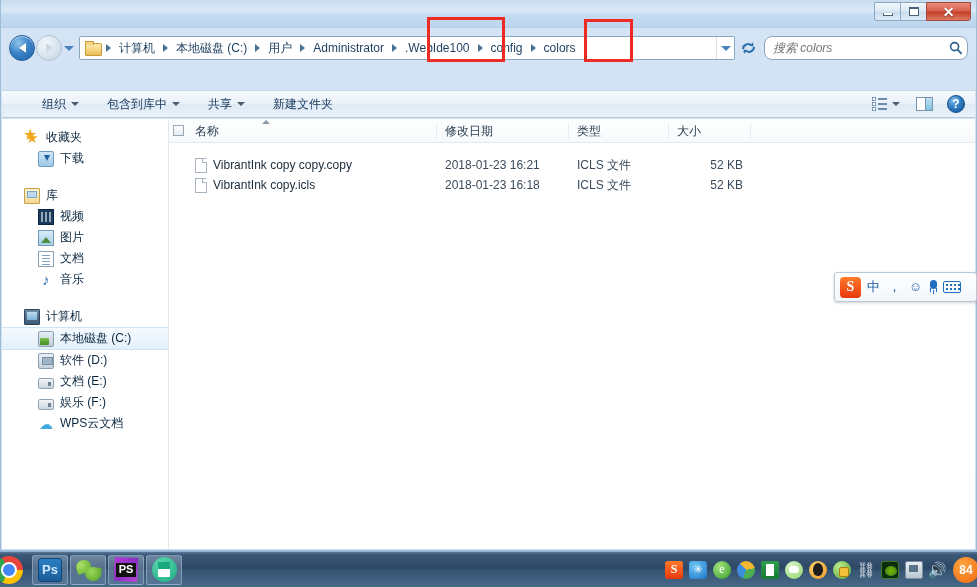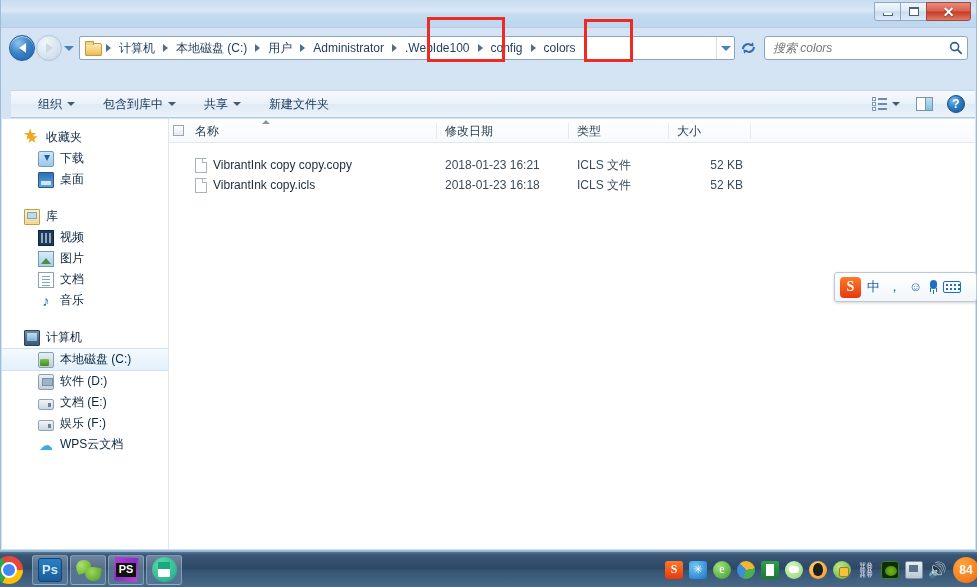--- a/index.html
+++ b/index.html
@@ -129,43 +129,43 @@
     display: flex; align-items: center; justify-content: center;
     border-left: 1px solid #d4e0ea;
   }
   .refresh {
     width: 24px; height: 24px; flex: 0 0 auto; margin-left: 1px;
     display: flex; align-items: center; justify-content: center;
     border: 1px solid transparent;
   }
   .searchbox {
     width: 204px; height: 24px; flex: 0 0 auto; margin-left: 4px;
-    background: #fff; border: 1px solid #8ba7c0; border-radius: 3px;
+    background: #fff; border: 1px solid #8ba7c0; border-radius: 8px;
     display: flex; align-items: center; padding: 0 4px 0 8px;
   }
   .searchbox input {
     flex: 1 1 auto; border: none; outline: none;
     font-family: "Liberation Sans", sans-serif; font-size: 12px;
     font-style: italic; color: #6b7785; background: transparent;
   }
 
   
   .menubar {
     position: absolute; left: 0; top: 68px; right: 0; height: 22px;
     display: flex; align-items: center; padding-left: 14px;
   }
   .menuitem { padding: 2px 9px; color: #0b2a49; font-size: 12px; cursor: default;}
 
   
   .cmdbar {
-    position: absolute; left: 10px; top: 90px; right: 1px; height: 28px;
+    position: absolute; left: 1px; top: 90px; right: 1px; height: 28px;
     background: linear-gradient(to bottom, #f6fafd 0%, #e9f1f9 49%, #dfeaf5 51%, #eaf2fa 100%);
     border-top: 1px solid #c2d7e8;
     border-bottom: 1px solid #b4cadd;
-    display: flex; align-items: center; padding-left: 19px;
+    display: flex; align-items: center; padding-left: 32px;
   }
   .cmditem {
     display: flex; align-items: center; gap: 5px;
     padding: 3px 8px; color: #15365a; font-size: 12px; cursor: default;
     margin-right: 12px;
   }
   .caret { width: 0; height: 0; border-left: 4px solid transparent; border-right: 4px solid transparent; border-top: 4px solid #4a5a6a; }
   .cmdright { margin-left: auto; display: flex; align-items: center; padding-right: 10px; gap: 4px;}
 
   .viewico {
@@ -596,24 +596,20 @@
 
       <div class="navgroup">
         <div class="navrow root">
           <span class="ic ic-star">★</span>
           <span>收藏夹</span>
         </div>
         <div class="navrow child">
           <span class="ic ic-download"></span>
           <span>下载</span>
         </div>
-        <div class="navrow child">
-          <span class="ic ic-desktop"></span>
-          <span>桌面</span>
-        </div>
       </div>
 
       <div class="spacer"></div>
 
       <div class="navgroup">
         <div class="navrow root">
           <span class="ic ic-lib"></span>
           <span>库</span>
         </div>
         <div class="navrow child">

